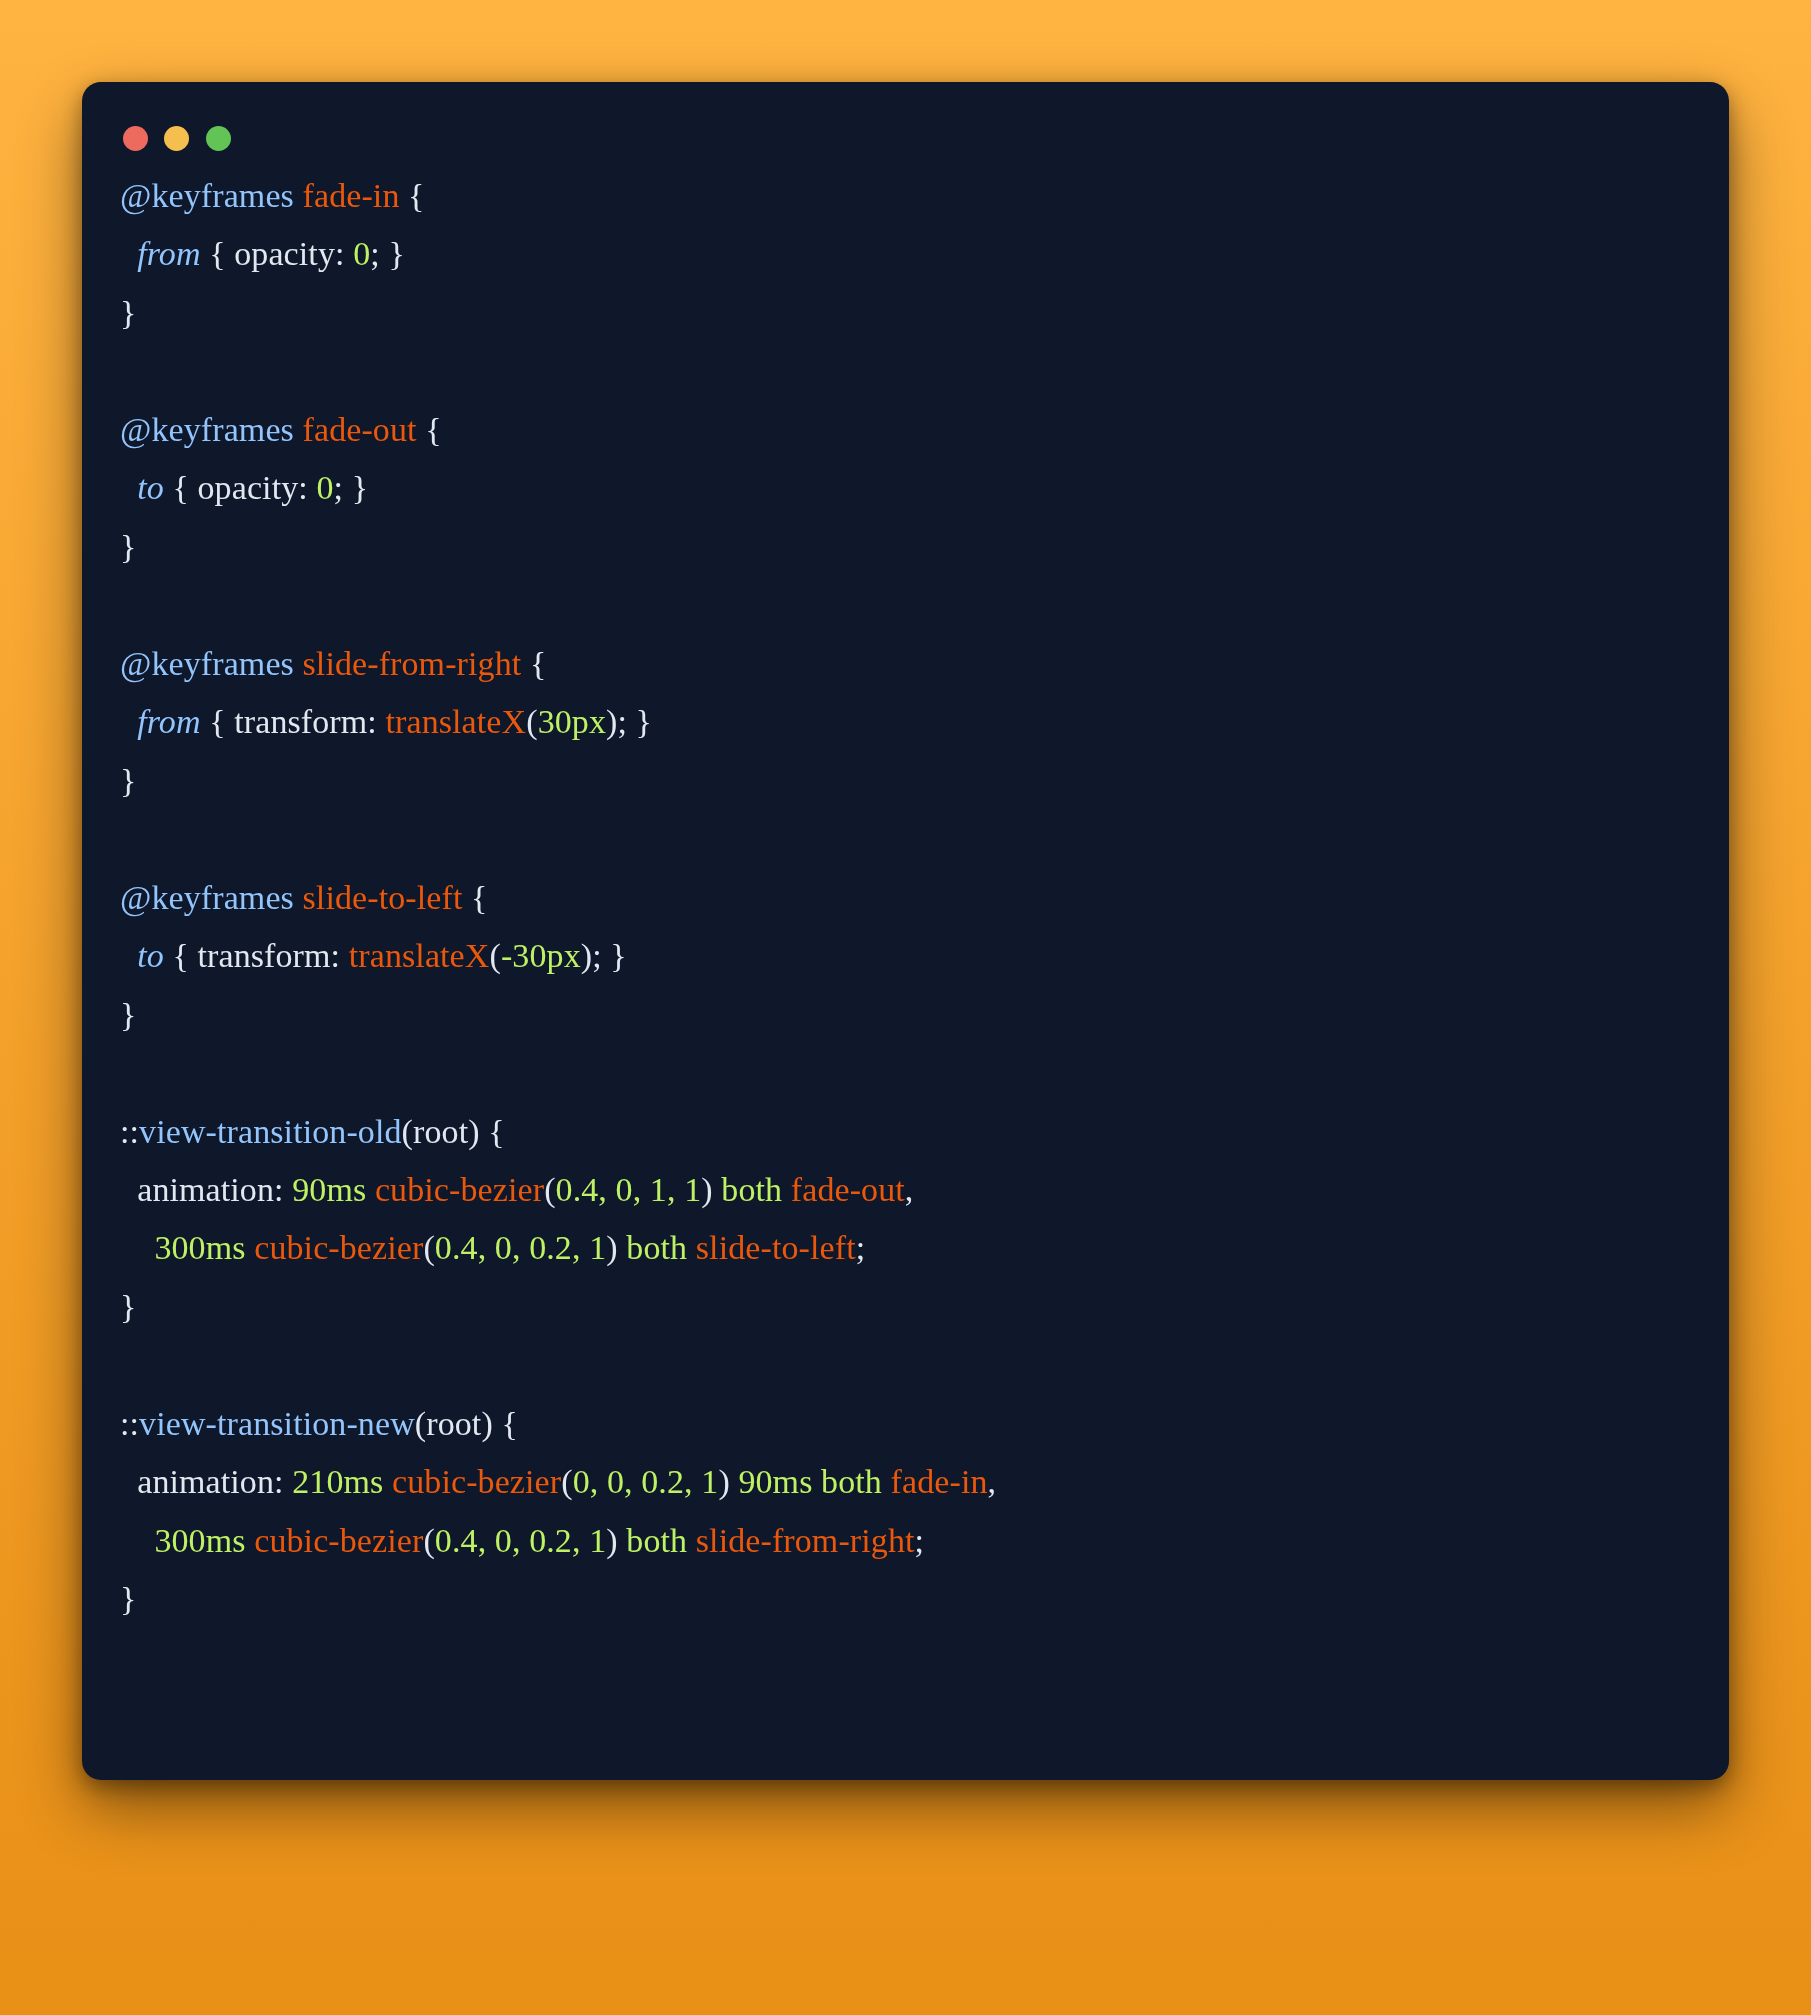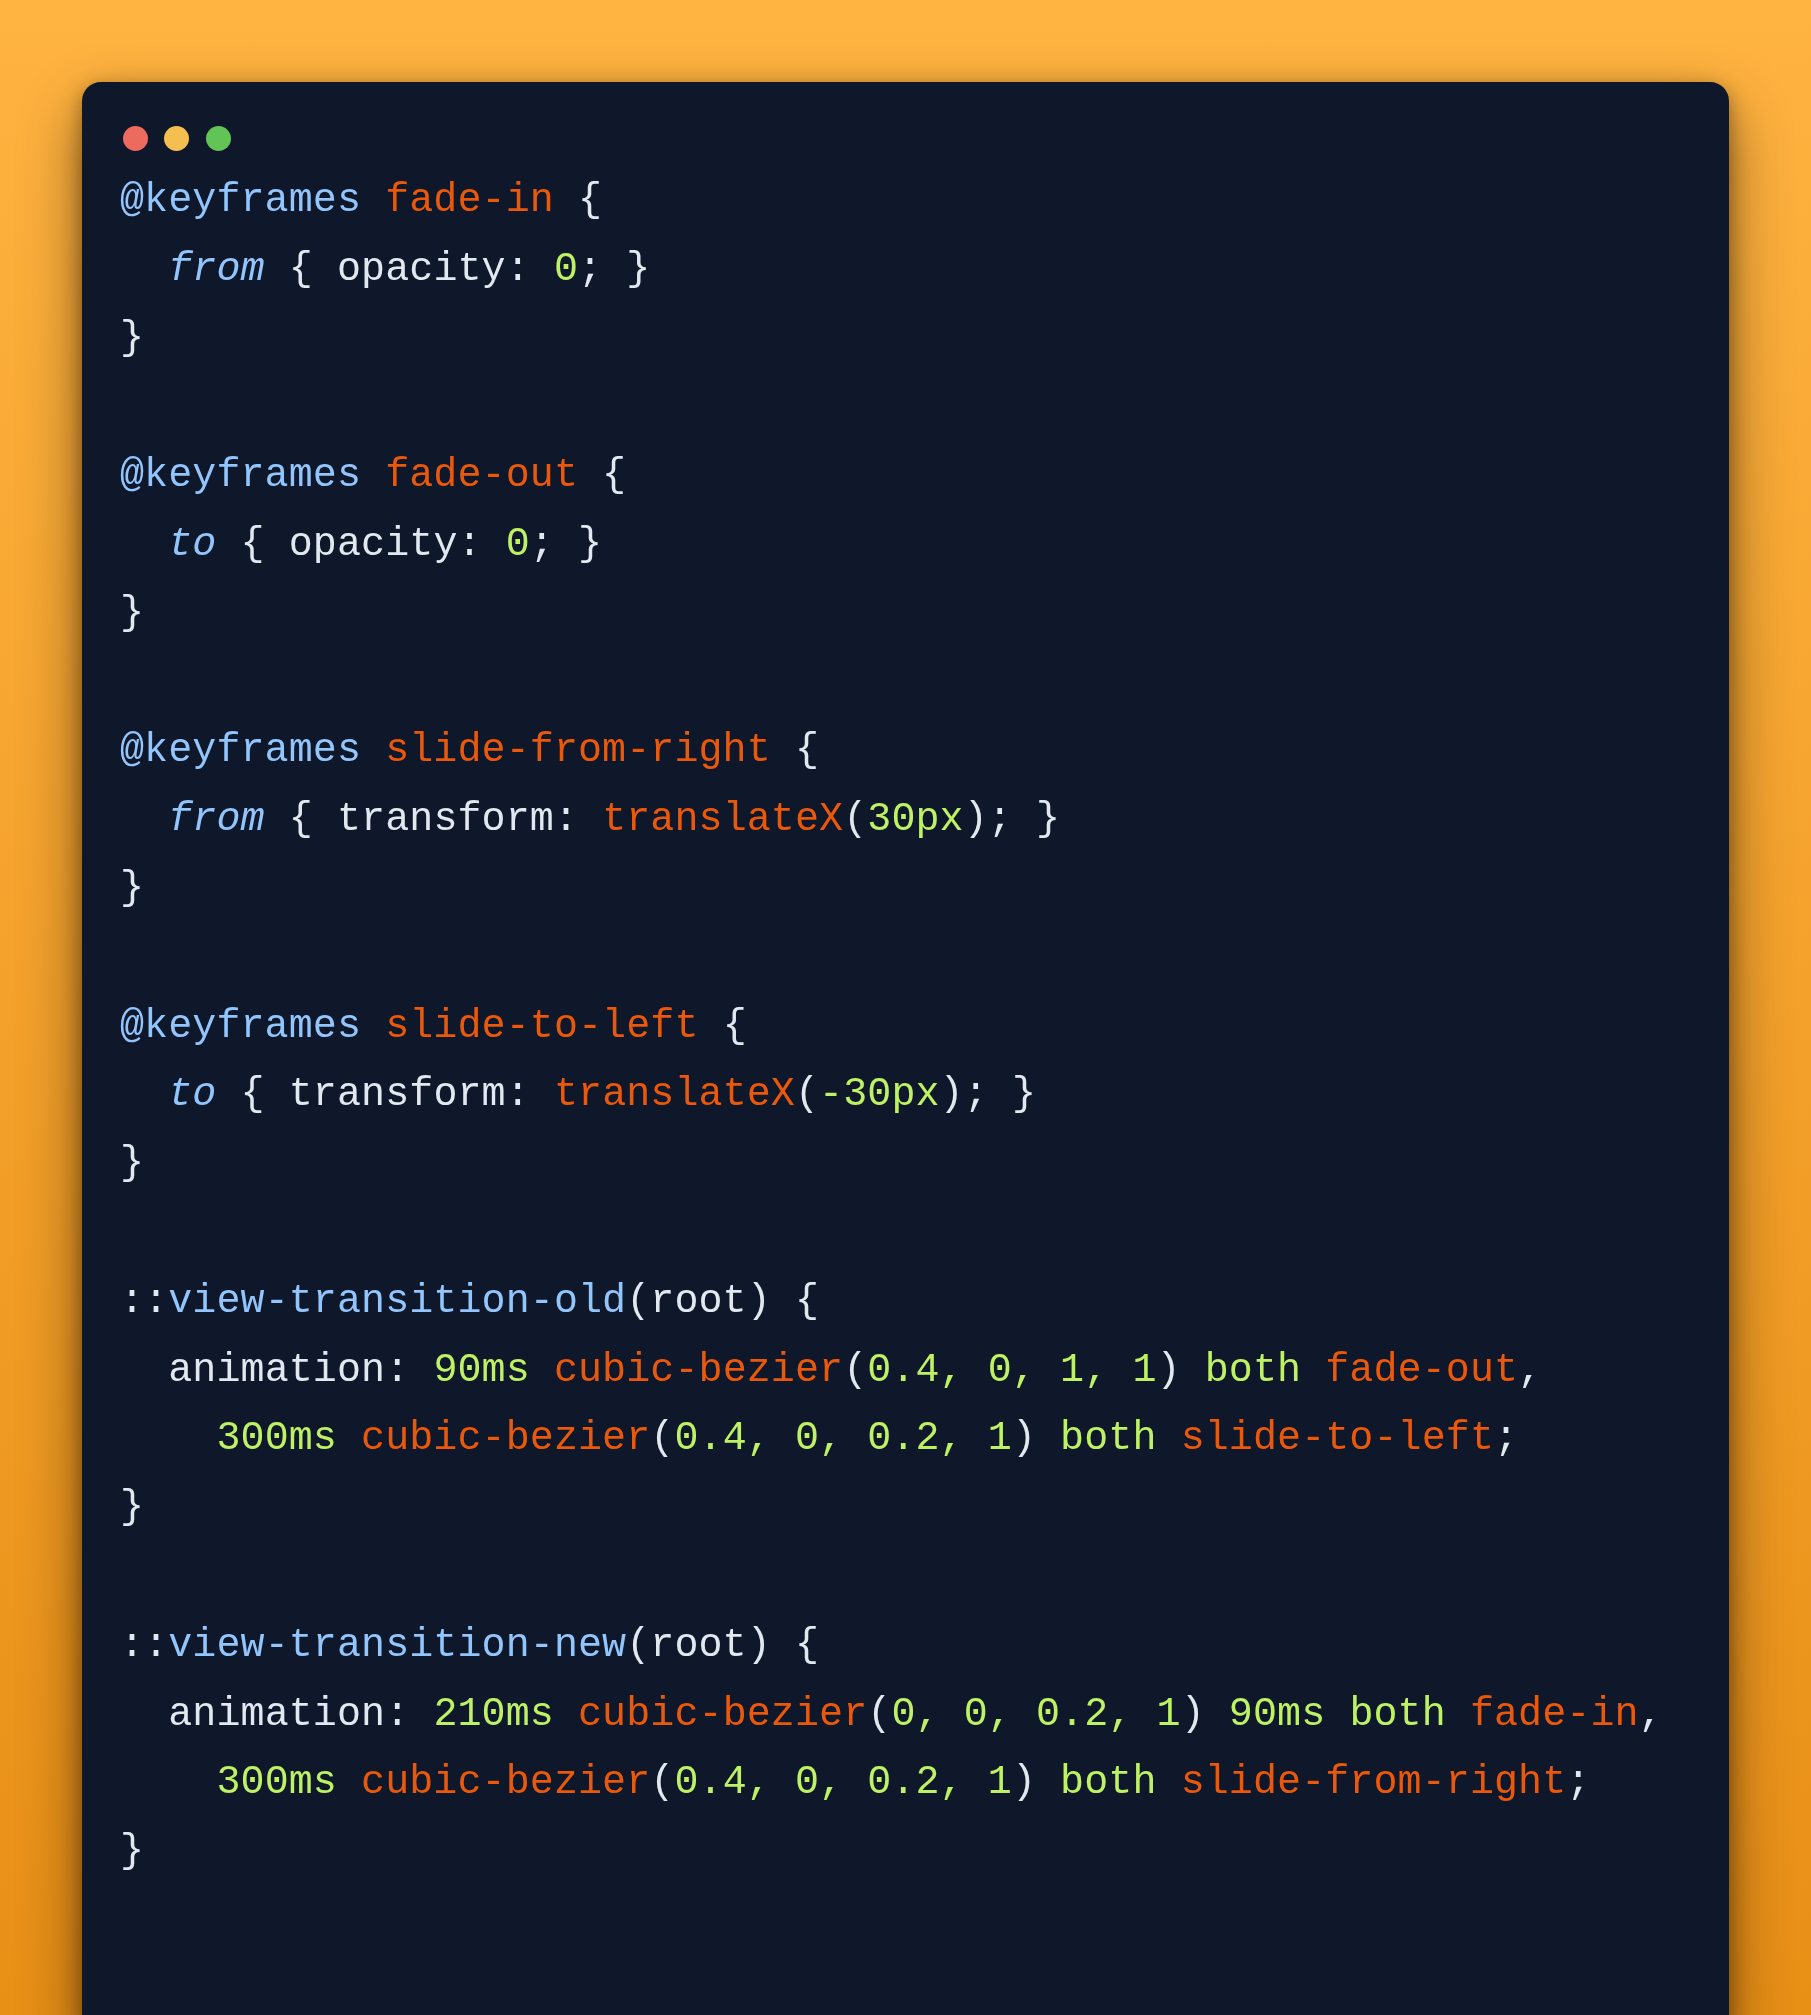--- a/index.html
+++ b/index.html
@@ -57,22 +57,22 @@
   .dot {
     width: 25px;
     height: 25px;
     border-radius: 50%;
   }
   .dot.red { background: var(--dot-red); }
   .dot.yellow { background: var(--dot-yellow); }
   .dot.green { background: var(--dot-green); }
   pre.code {
     margin: 0;
-    font-family: Liberation Mono, monospace;
-    font-size: 40px;
+    font-family: Liberation Serif, serif;
+    font-size: 34px;
     line-height: 1.72;
     white-space: pre;
     letter-spacing: 0.1px;
   }
   .tk-at     { color: var(--txt-at); }
   .tk-name   { color: var(--txt-kfname); }
   .tk-kw     { color: var(--txt-keyword); font-style: italic; }
   .tk-prop   { color: var(--txt-prop); }
   .tk-num    { color: var(--txt-num); }
   .tk-func   { color: var(--txt-func); }

